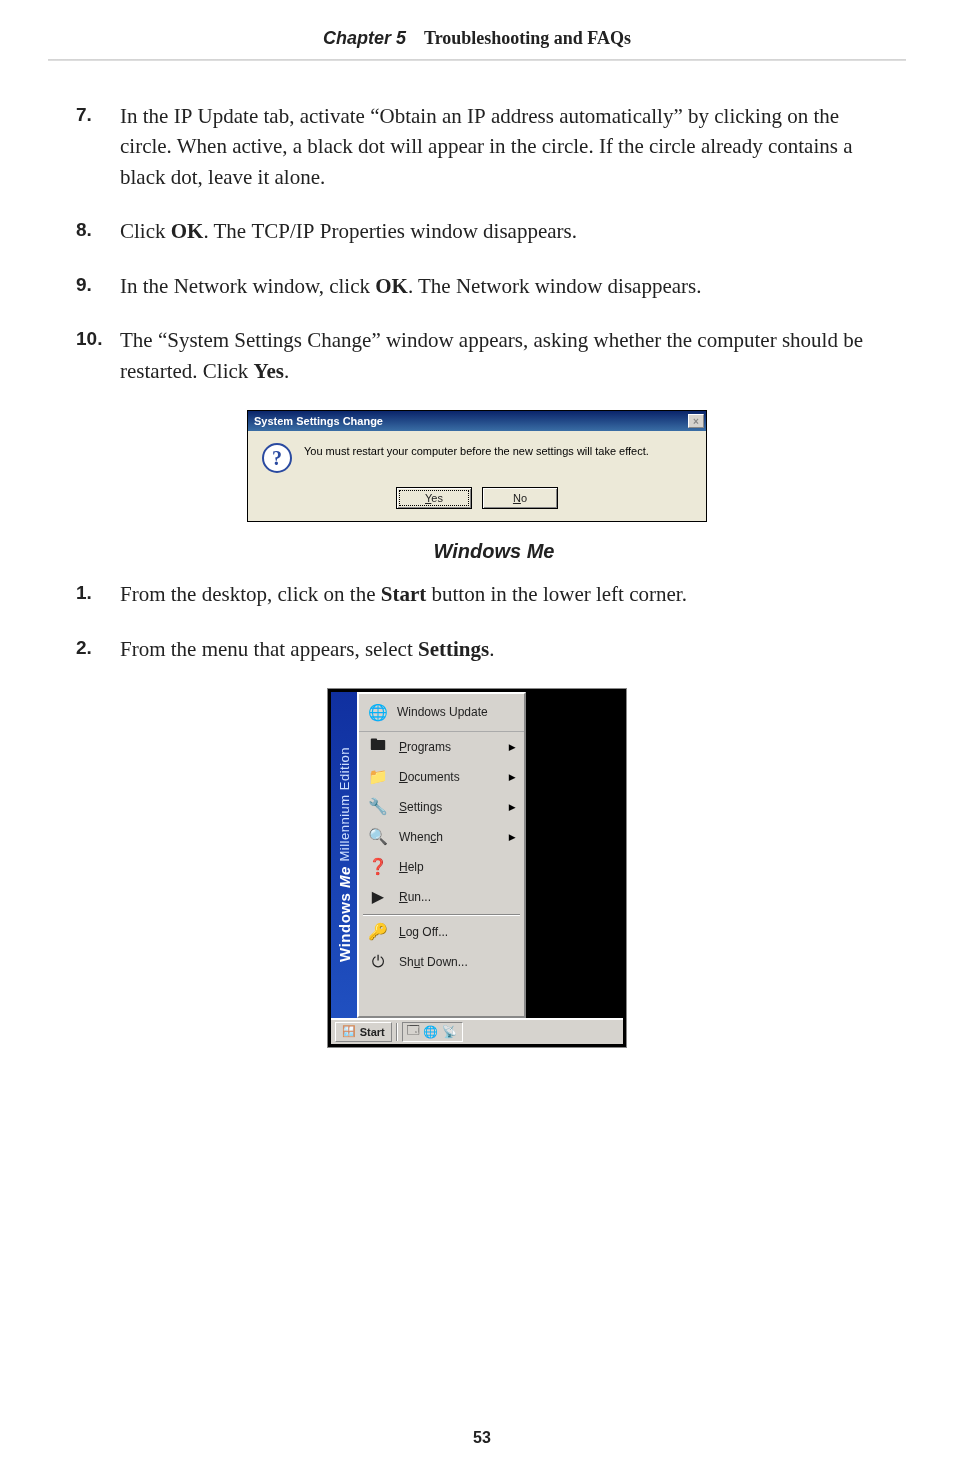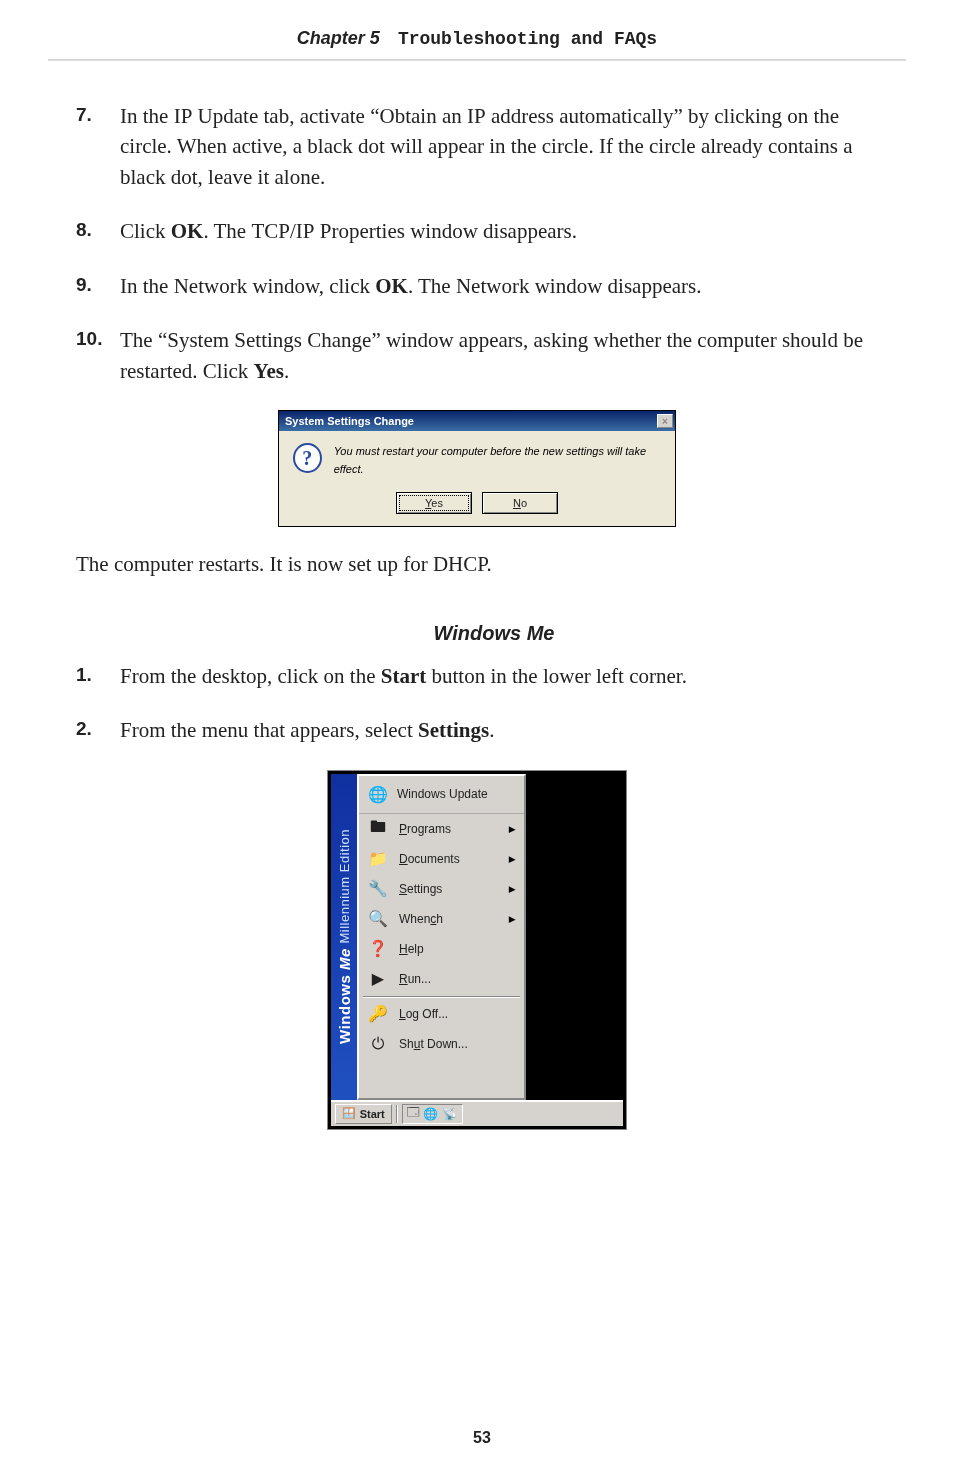--- a/index.html
+++ b/index.html
@@ -10,21 +10,21 @@
     width: 954px;
     height: 1475px;
     position: relative;
   }
   .header {
     text-align: center;
     padding: 28px 0 10px 0;
     font-size: 18px;
   }
   .header .chapter { font-style: italic; font-weight: 700; font-family: "Myriad Pro", Arial, sans-serif; }
-  .header .title { font-weight: 700; font-family: Liberation Mono, monospace; }
+  .header .title { font-weight: 700; font-family: Liberation Serif, serif; }
   .rule {
     height: 2px;
     margin: 0 48px;
     background: linear-gradient(#bbb, #eee);
     border-bottom: 1px solid #ddd;
   }
   .content { padding: 40px 76px 0 76px; }
   ol.steps { list-style: none; }
   ol.steps > li { display: flex; margin-bottom: 24px; font-size: 21px; line-height: 1.45; }
   ol.steps > li .num {
@@ -42,21 +42,21 @@
     font-style: italic;
     font-weight: 700;
     font-size: 20px;
     margin: 0 0 16px 34px;
     text-align: center;
   }
 
   
   .dlg-wrap { display:flex; justify-content:center; margin: 6px 0 18px 0; }
   .dlg {
-    width: 398px;
+    width: 460px;
     font-family: Tahoma, Arial, sans-serif;
     font-size: 11px;
     border: 1px solid #000;
     background: #ece9d8;
   }
   .dlg-titlebar {
     display:flex; align-items:center; justify-content:space-between;
     height: 20px;
     background: linear-gradient(#0a246a, #3a6ea5);
     color:#fff; font-weight:700;
@@ -69,21 +69,21 @@
     font-size:10px; color:#888;
   }
   .dlg-body { padding: 12px 14px 12px 14px; display:flex; gap:12px; align-items:flex-start; }
   .dlg-qmark {
     width:30px; height:30px; border-radius:50%;
     border:2px solid #2a4aa0; background:#fff;
     display:flex; align-items:center; justify-content:center;
     font-weight:700; color:#2a4aa0; font-size:20px;
     font-family: "Times New Roman", serif;
   }
-  .dlg-text { line-height:1.6; color:#000;font-style:italic; }
+  .dlg-text { line-height:1.6; color:#000; }
   .dlg-btns { display:flex; gap:10px; justify-content:center; padding: 2px 0 12px 0; }
   .dlg-btn {
     width:76px; height:22px;
     background:#ece9d8;
     border:1px solid #000;
     box-shadow: inset 1px 1px 0 #fff, inset -1px -1px 0 #888;
     display:flex; align-items:center; justify-content:center;
     font-size:11px;
   }
   .dlg-btn.default { outline: 1px dotted #000; outline-offset: -4px; }
@@ -185,21 +185,20 @@
         <div class="dlg-btn default">
           <span><span class="u">Y</span><span>es</span></span>
         </div>
         <div class="dlg-btn">
           <span><span class="u">N</span><span>o</span></span>
         </div>
       </div>
     </div>
   </div>
 
-  <p class="para">The computer restarts. It is now set up for DHCP.</p>
 
   <div class="subhead">Windows Me</div>
 
   <ol class="steps">
     <li>
       <span class="num">1.</span>
       <span class="body">
         <span>From the desktop, click on the </span><span class="bold">Start</span><span> button in the lower left corner.</span>
       </span>
     </li>

